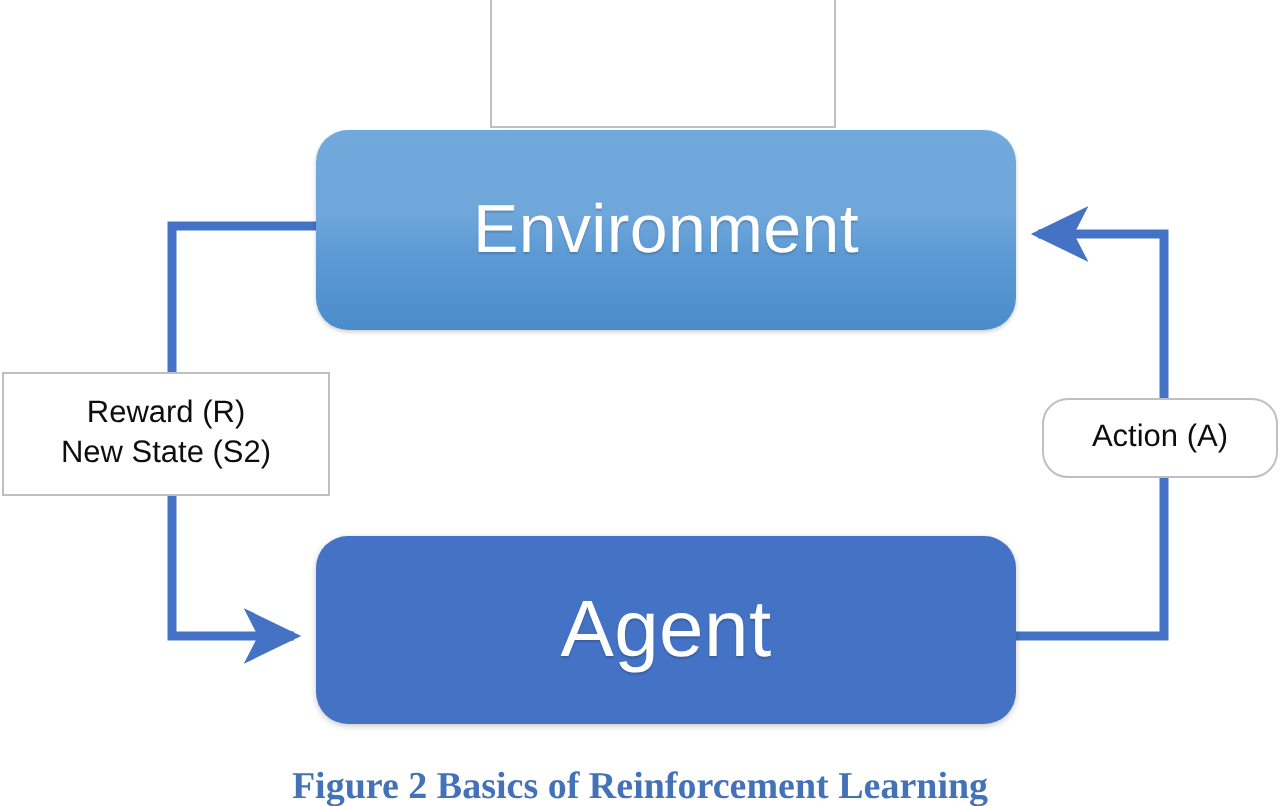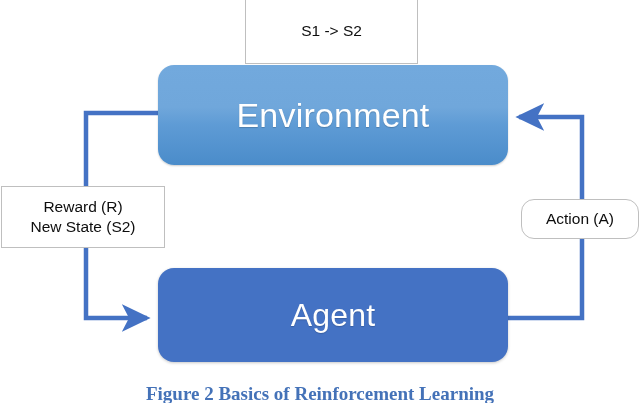--- a/index.html
+++ b/index.html
@@ -56,21 +56,21 @@
 
   #agent-box {
     left: 158px;
     top: 268px;
     width: 350px;
     height: 94px;
     background: #4472C4;
     box-shadow: 0 1px 3px rgba(0,0,0,0.22);
   }
   #agent-box .proc-label {
-    font-size: 32px;
+    font-size: 40px;
   }
 
   
   .callout {
     position: absolute;
     background: #ffffff;
     border: 1px solid #BFBFBF;
     box-sizing: border-box;
     display: flex;
     flex-direction: column;
@@ -143,21 +143,20 @@
 
   <div class="proc-box" id="env-box">
     <span class="proc-label">Environment</span>
   </div>
 
   <div class="proc-box" id="agent-box">
     <span class="proc-label">Agent</span>
   </div>
 
   <div class="callout" id="state-transition-callout">
-    <span>S1 -&gt; S2</span>
   </div>
 
   <div class="callout" id="reward-callout">
     <span>Reward (R)</span>
     <span>New State (S2)</span>
   </div>
 
   <div class="callout" id="action-callout">
     <span>Action (A)</span>
   </div>

